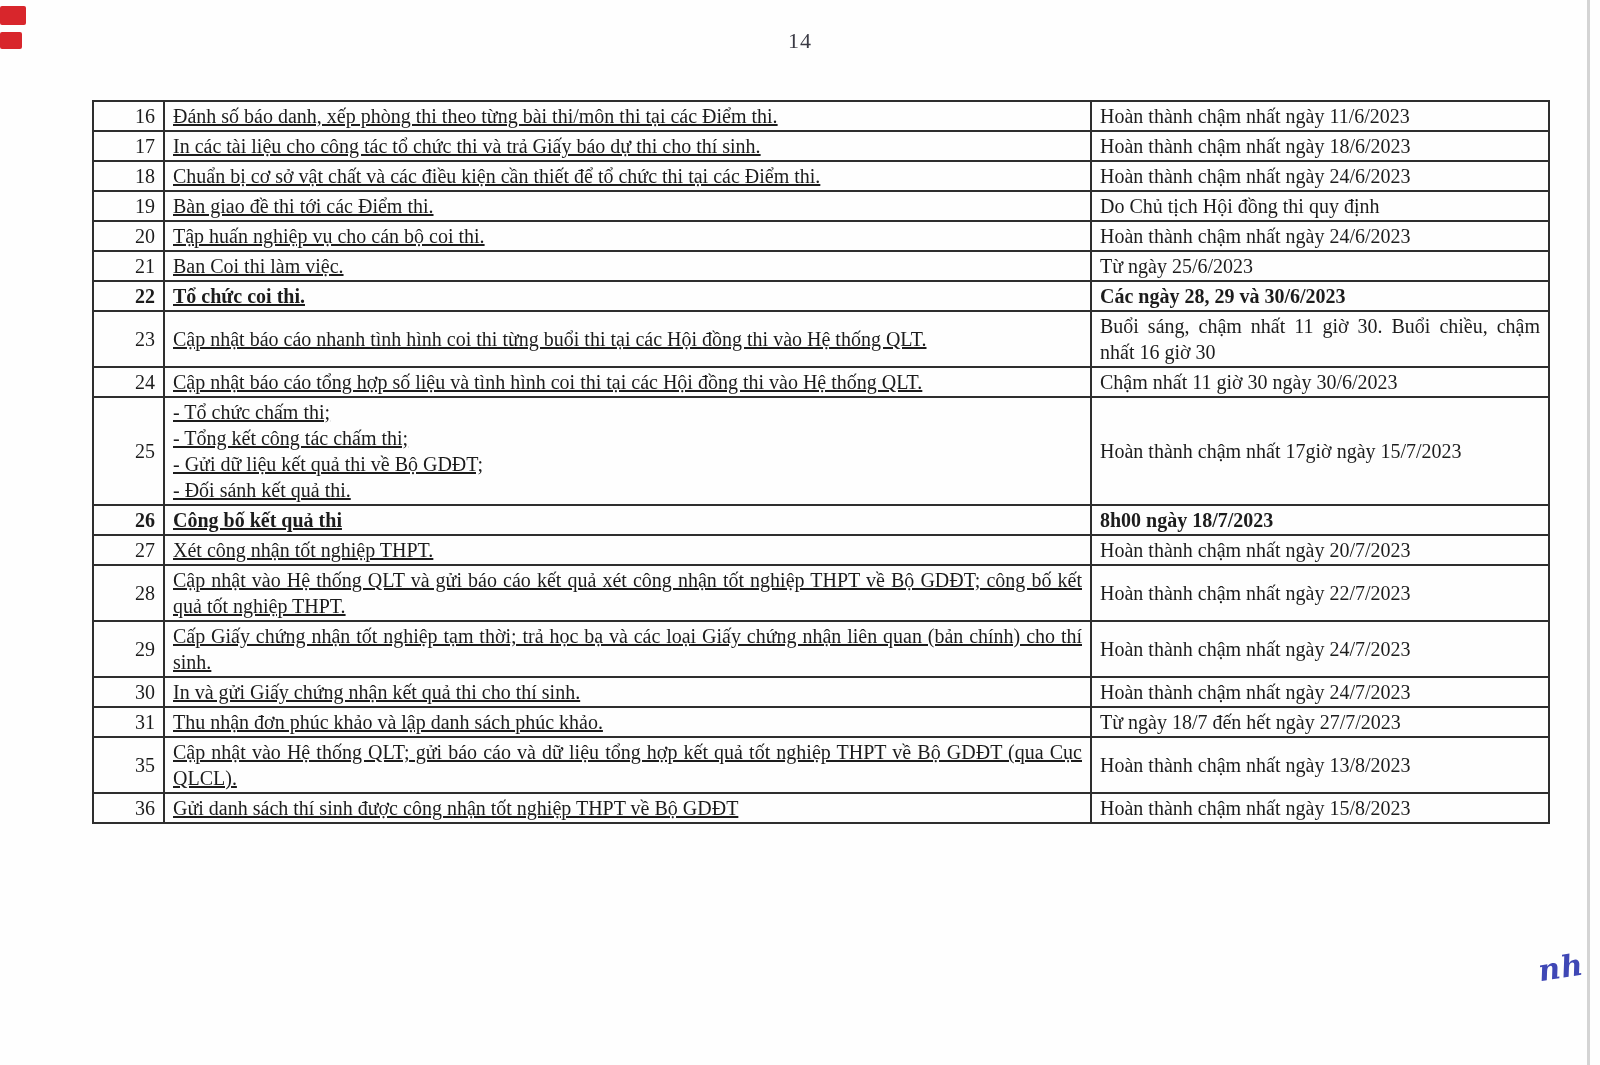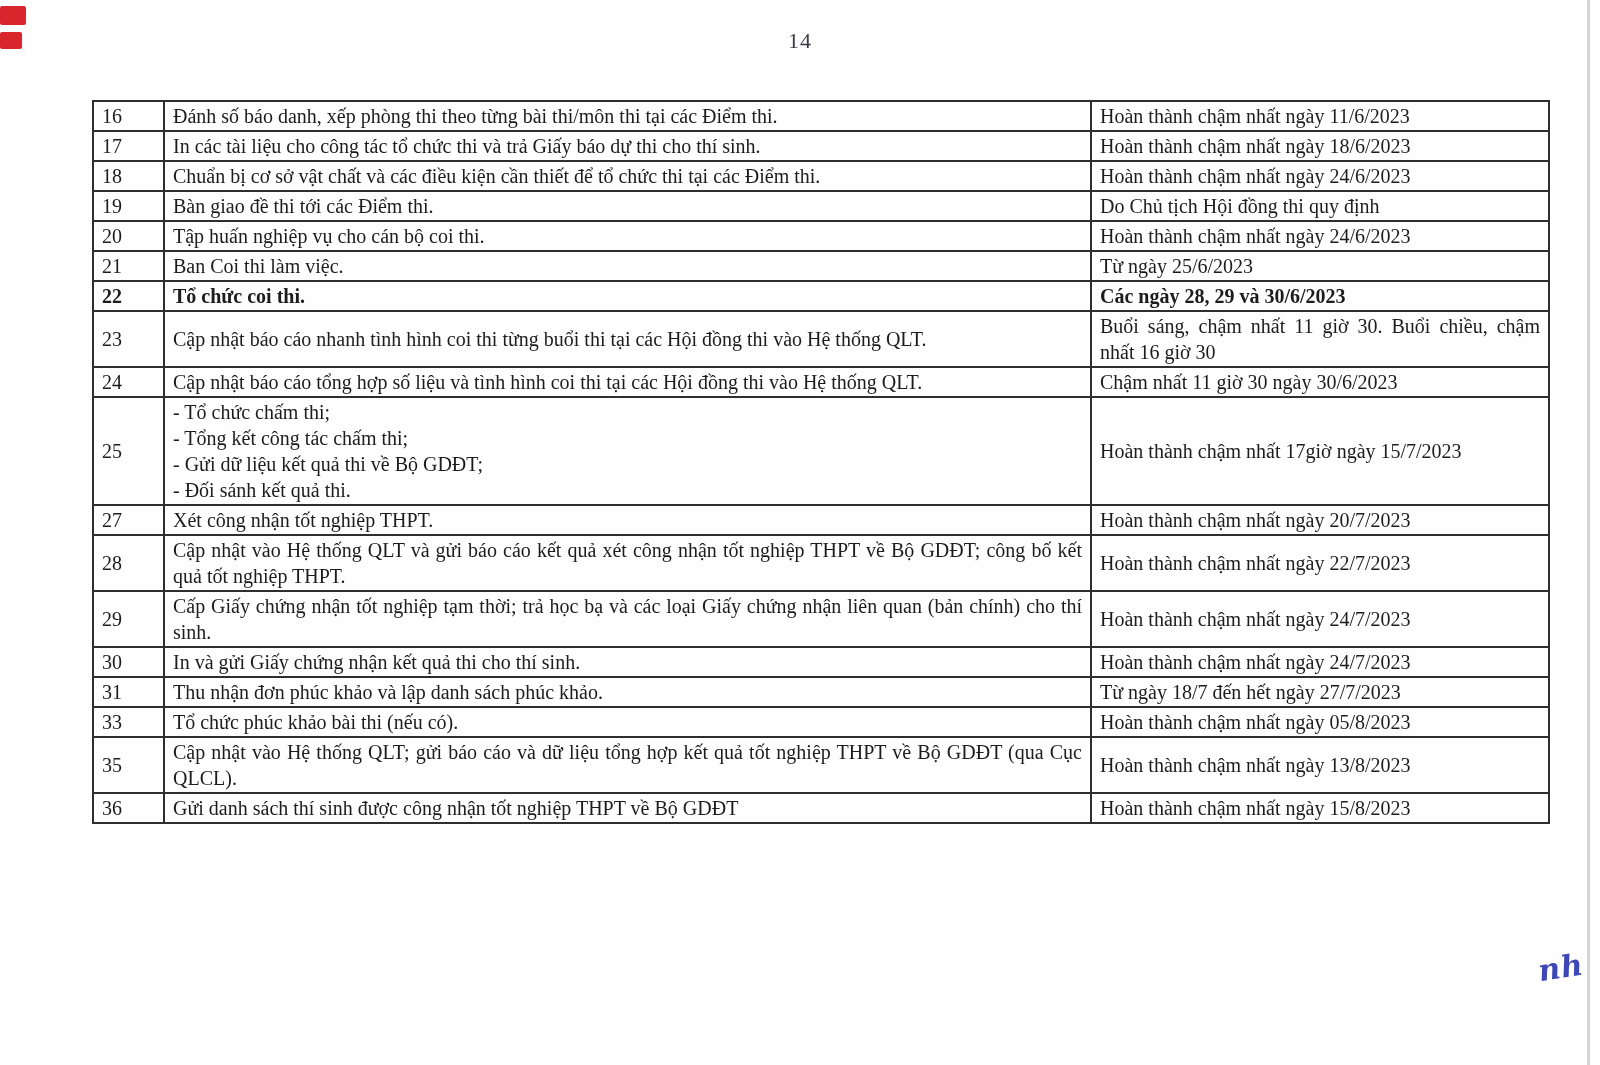--- a/index.html
+++ b/index.html
@@ -35,27 +35,28 @@
     table-layout: fixed;
     font-size: 20px;
     line-height: 26px;
   }
   table.schedule td {
     border: 2px solid #2e2e2e;
     vertical-align: middle;
     padding: 1px 8px;
   }
   td.c-no {
-    text-align: left;
+    text-align: right;
     padding: 1px 2px;
   }
   td.c-task {
     text-align: justify;
     white-space: pre-line;
     padding-left: 10px;
+    text-decoration: underline;
   }
   td.c-deadline {
     text-align: justify;
     padding-left: 9px;
   }
   tr.bold td {
     font-weight: 700;
     margin-left: 16px;
   }
   .red-mark {
@@ -160,20 +161,25 @@
 
   <tr>
     <td class="c-no">25</td>
     <td class="c-task">- Tổ chức chấm thi;
 - Tổng kết công tác chấm thi;
 - Gửi dữ liệu kết quả thi về Bộ GDĐT;
 - Đối sánh kết quả thi.</td>
     <td class="c-deadline">Hoàn thành chậm nhất 17giờ ngày 15/7/2023</td>
   </tr>
 
+  <tr class="bold">
+    <td class="c-no">26</td>
+    <td class="c-task">Công bố kết quả thi</td>
+    <td class="c-deadline">8h00 ngày 18/7/2023</td>
+  </tr>
 
   <tr>
     <td class="c-no">27</td>
     <td class="c-task">Xét công nhận tốt nghiệp THPT.</td>
     <td class="c-deadline">Hoàn thành chậm nhất ngày 20/7/2023</td>
   </tr>
 
   <tr>
     <td class="c-no">28</td>
     <td class="c-task">Cập nhật vào Hệ thống QLT và gửi báo cáo kết quả xét công nhận tốt nghiệp THPT về Bộ GDĐT; công bố kết quả tốt nghiệp THPT.</td>
@@ -192,25 +198,20 @@
     <td class="c-deadline">Hoàn thành chậm nhất ngày 24/7/2023</td>
   </tr>
 
   <tr>
     <td class="c-no">31</td>
     <td class="c-task">Thu nhận đơn phúc khảo và lập danh sách phúc khảo.</td>
     <td class="c-deadline">Từ ngày 18/7 đến hết ngày 27/7/2023</td>
   </tr>
 
 
-  <tr>
-    <td class="c-no">33</td>
-    <td class="c-task">Tổ chức phúc khảo bài thi (nếu có).</td>
-    <td class="c-deadline">Hoàn thành chậm nhất ngày 05/8/2023</td>
-  </tr>
 
 
   <tr>
     <td class="c-no">35</td>
     <td class="c-task">Cập nhật vào Hệ thống QLT; gửi báo cáo và dữ liệu tổng hợp kết quả tốt nghiệp THPT về Bộ GDĐT (qua Cục QLCL).</td>
     <td class="c-deadline">Hoàn thành chậm nhất ngày 13/8/2023</td>
   </tr>
 
   <tr>
     <td class="c-no">36</td>

